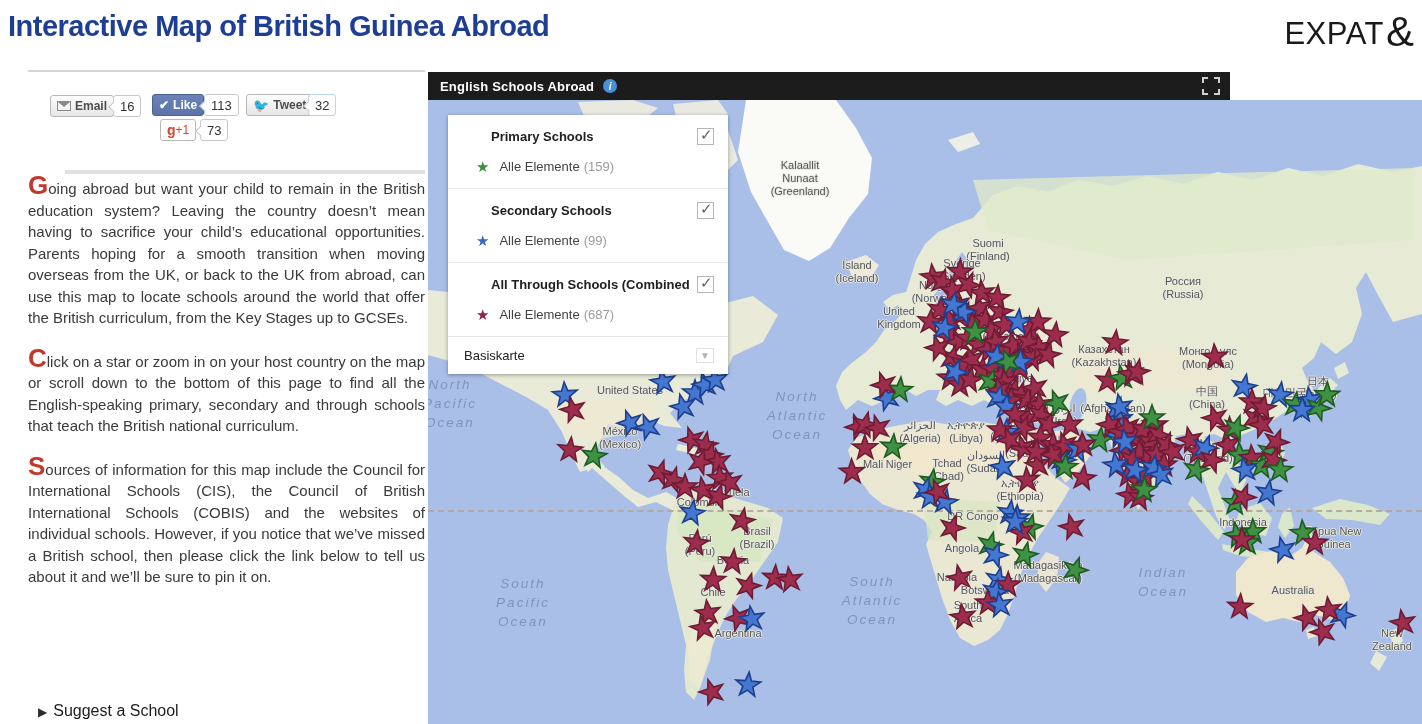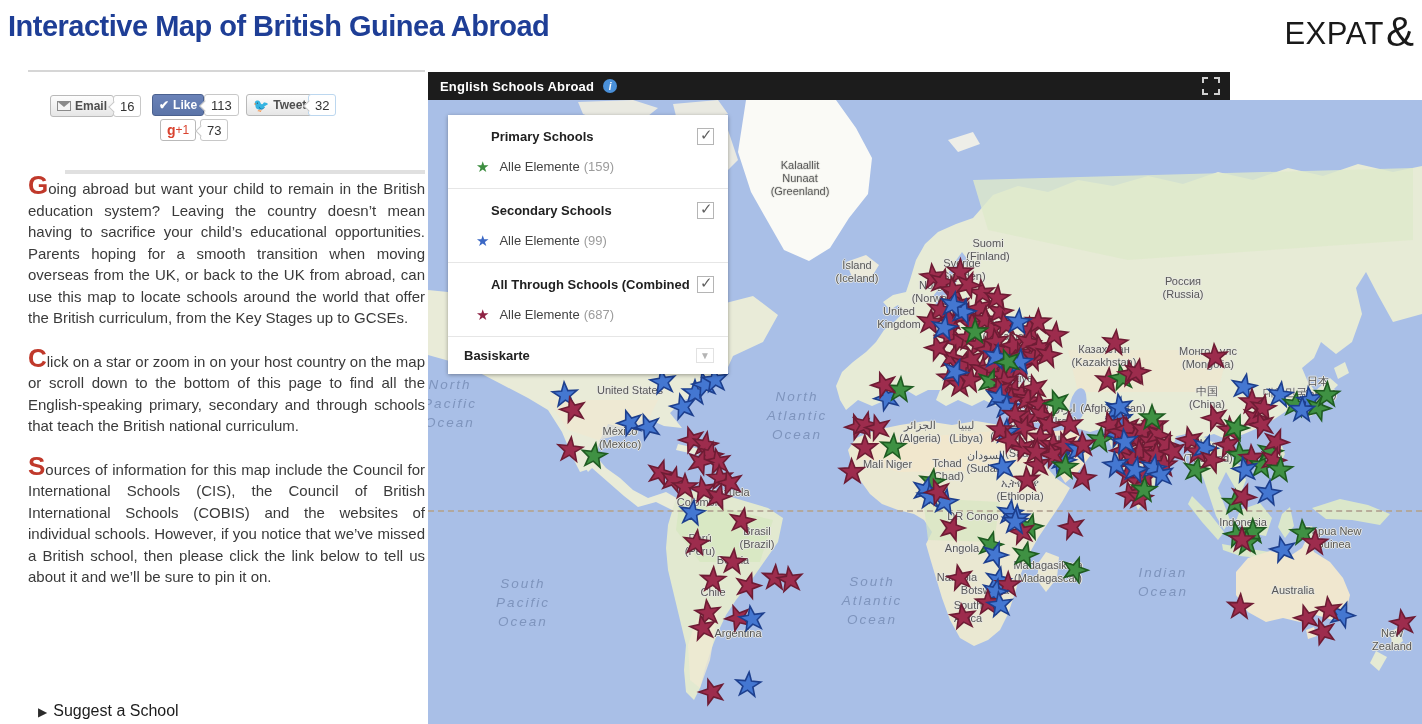--- a/index.html
+++ b/index.html
@@ -68,21 +68,21 @@
   .lg-group { padding:13px 14px 12px 16px; border-bottom:1px solid #e6e6e6; }
   .lg-trow { display:flex; align-items:center; justify-content:space-between; }
   .lg-title { font-size:13px; font-weight:700; color:#212121; white-space:nowrap; overflow:hidden; max-width:230px;padding-left:27px; }
   .cbx { width:17px; height:17px; border:1px solid #b5b5b5; background:#fff; position:relative; cursor:pointer; flex:0 0 auto; }
   .cbx:after { content:"✓"; position:absolute; left:2px; top:-3px; font-size:15px; color:#5f5f5f; }
   .lg-item { display:flex; align-items:center; margin:14px 0 2px 12px; cursor:pointer; }
   .lg-star { font-size:15px; margin-right:10px; line-height:14px; }
   .lg-itext { font-size:13px; color:#424242; }
   .lg-count { font-size:13px; color:#9c9c9c; margin-left:4px; }
   .lg-base { display:flex; align-items:center; justify-content:space-between; padding:11px 14px 11px 16px; }
-  .lg-base-label { font-size:13px; font-weight:700; color:#212121; }
+  .lg-base-label { font-size:13px; font-weight:400; color:#212121; }
   .dd-arrow { color:#b4b4b4; font-size:10px; border:1px solid #e2e2e2; padding:1px 3px; cursor:pointer; }
 </style>
 </head>
 <body>
 
 <div id="page">
 
   <h1 class="page-title">Interactive Map of British Guinea Abroad</h1>
   <div class="logo">
     <span class="lg-expat">EXPAT</span>
@@ -253,21 +253,21 @@
           <div class="map-label lab-place" style="left: 272px; top: 402px;">Colombia</div>
           <div class="map-label lab-place" style="left: 272px; top: 445px;">Perú
 (Peru)</div>
           <div class="map-label lab-place" style="left: 329px; top: 438px;">Brasil
 (Brazil)</div>
           <div class="map-label lab-place" style="left: 305px; top: 460px;">Bolivia</div>
           <div class="map-label lab-place" style="left: 285px; top: 492px;">Chile</div>
           <div class="map-label lab-place" style="left: 310px; top: 533px;">Argentina</div>
           <div class="map-label lab-place" style="left: 492px; top: 332px;">الجزائر
 (Algeria)</div>
-          <div class="map-label lab-place" style="left: 538px; top: 332px;">ليبيا
+          <div class="map-label lab-place" style="left: 538px; top: 332px;">ኢትዮጵያ
 (Libya)</div>
           <div class="map-label lab-place" style="left: 580px; top: 330px;">مصر
 (Egypt)</div>
           <div class="map-label lab-place" style="left: 445px; top: 364px;">Mali</div>
           <div class="map-label lab-place" style="left: 471px; top: 364px;">Niger</div>
           <div class="map-label lab-place" style="left: 519px; top: 370px;">Tchad
 (Chad)</div>
           <div class="map-label lab-place" style="left: 558px; top: 362px;">السودان
 (Sudan)</div>
           <div class="map-label lab-place" style="left: 592px; top: 390px;">ኢትዮጵያ

